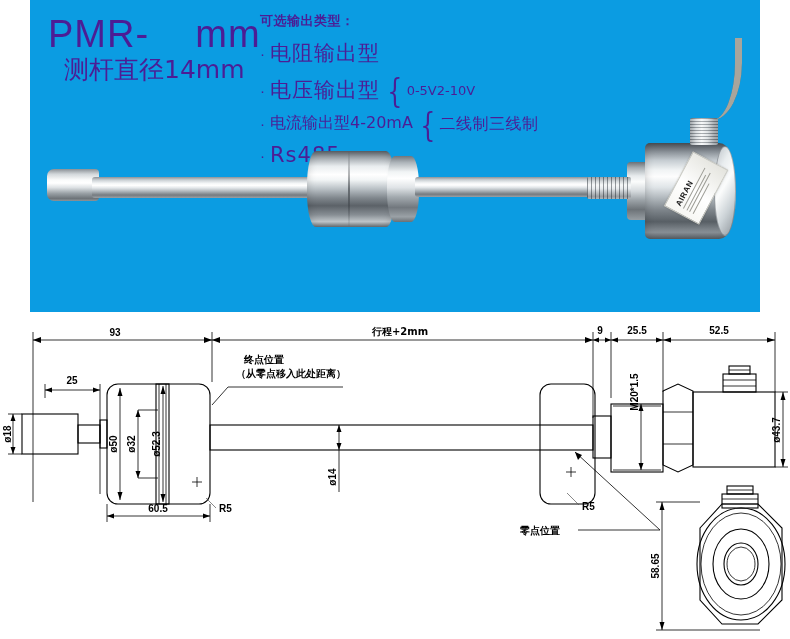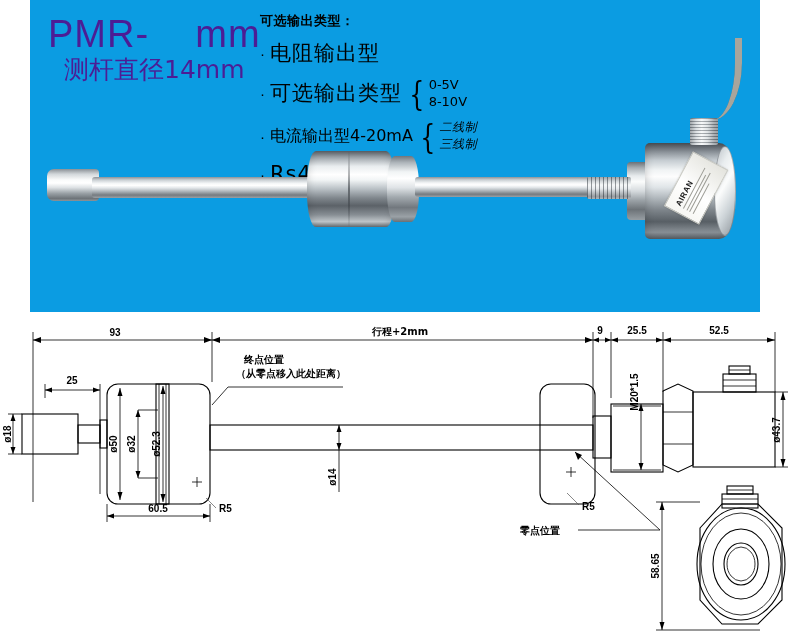--- a/index.html
+++ b/index.html
@@ -22,34 +22,34 @@
   .title-block { position: absolute; left: 18px; top: 12px; color: #4c1d95; }
   .title-main {
     font-size: 38px; letter-spacing: 1px; line-height: 44px;
     font-family: "Liberation Sans", sans-serif; white-space: pre;
   }
   .title-sub {
     font-size: 25px; line-height: 32px; margin-top: -2px;
     font-family: "DejaVu Sans", sans-serif; white-space: pre; text-align: center;
   }
 
-  .spec-block { position: absolute; left: 230px; top: 12px; color: #000000; }
+  .spec-block { position: absolute; left: 230px; top: 12px; color: #4c1d95; }
   .spec-head { font-size: 13px; font-weight: bold; font-family: "DejaVu Sans", sans-serif; margin-bottom: 9px; letter-spacing:.5px;}
   .spec-row { display: flex; align-items: center; margin-bottom: 9px; min-height: 20px; }
   .spec-bullet { font-size: 15px; margin-right: 5px; line-height: 1; }
   .spec-label { font-size: 21px; font-family: "DejaVu Sans", sans-serif; letter-spacing: 1px; white-space: pre; }
   .spec-label.small { font-size: 16px; letter-spacing: 0; }
   .brace-group { display: flex; align-items: center; margin-left: 4px; }
   .brace {
     font-size: 34px; line-height: 20px; font-family: "DejaVu Serif", serif;
     transform: scaleX(0.7); display: inline-block;
   }
-  .brace-items { display: flex; flex-direction: column; justify-content: center; margin-left: 1px; }
+  .brace-items { display: flex; flex-direction: row; justify-content: center; margin-left: 1px; }
   .brace-item { font-size: 13px; font-family: "DejaVu Sans", sans-serif; line-height: 17px; white-space: pre; }
-  .brace-item.cn { font-size: 12px; letter-spacing: .5px; font-style: italic; }
+  .brace-item.cn { font-size: 16px; letter-spacing: .5px; }
 
   
   #photo { position: absolute; left: 0; top: 0; width: 730px; height: 312px; }
   .rod {
     position: absolute;
     background: linear-gradient(to bottom,
       #8e9398 0%, #c9cfd3 14%, #f4f6f7 30%, #ffffff 40%,
       #e3e7ea 52%, #a9b0b5 70%, #757b80 86%, #9aa0a5 100%);
     border-radius: 3px;
   }
@@ -177,26 +177,26 @@
     <div class="spec-block">
       <div class="spec-head">可选输出类型：</div>
 
       <div class="spec-row">
         <span class="spec-bullet">·</span>
         <span class="spec-label">电阻输出型</span>
       </div>
 
       <div class="spec-row">
         <span class="spec-bullet">·</span>
-        <span class="spec-label">可选输出类型</span>
+        <span class="spec-label">电压输出型</span>
         <span class="brace-group">
           <span class="brace">{</span>
           <span class="brace-items">
             <span class="brace-item">0-5V</span>
-            <span class="brace-item">8-10V</span>
+            <span class="brace-item">2-10V</span>
           </span>
         </span>
       </div>
 
       <div class="spec-row">
         <span class="spec-bullet">·</span>
         <span class="spec-label small">电流输出型4-20mA</span>
         <span class="brace-group">
           <span class="brace">{</span>
           <span class="brace-items">

